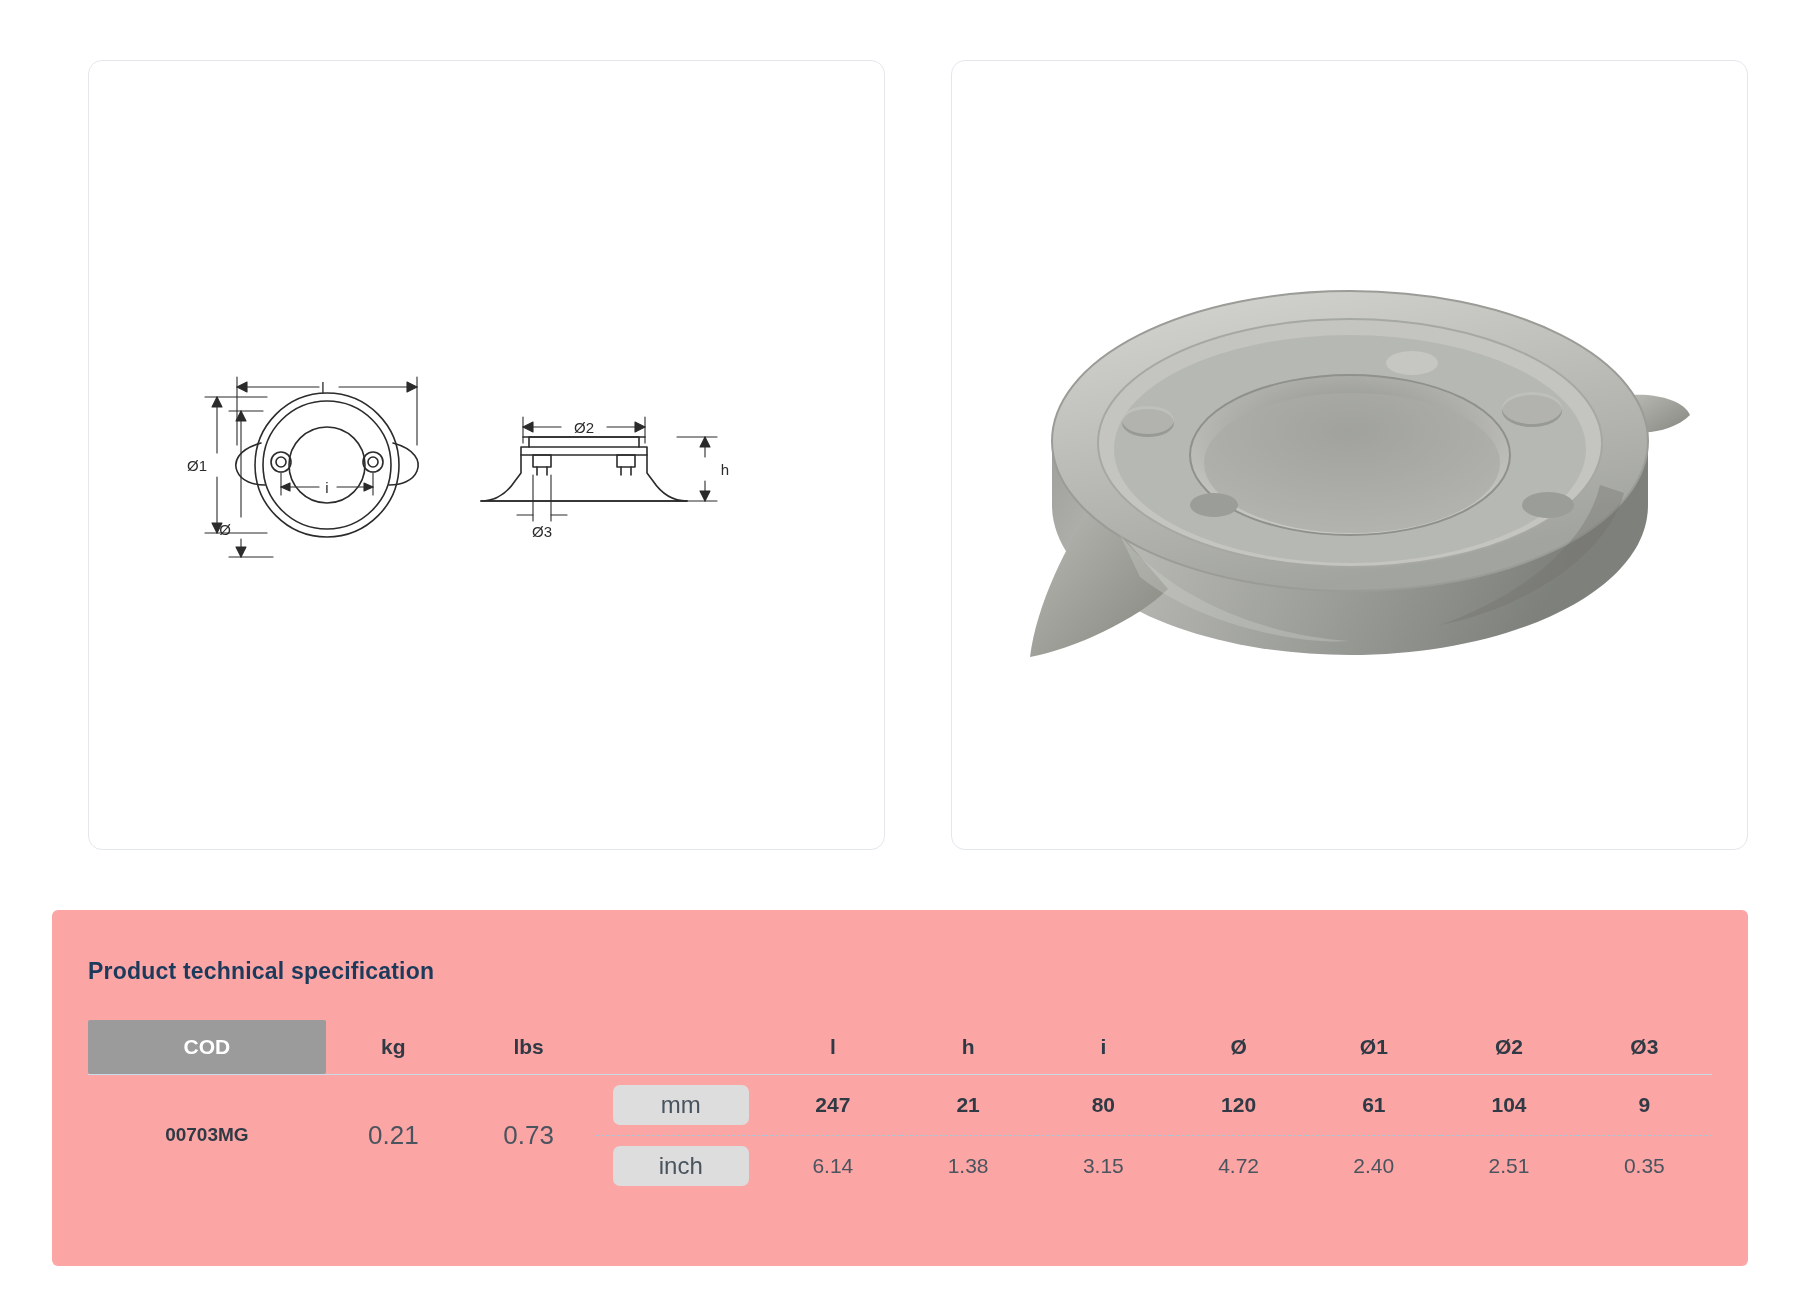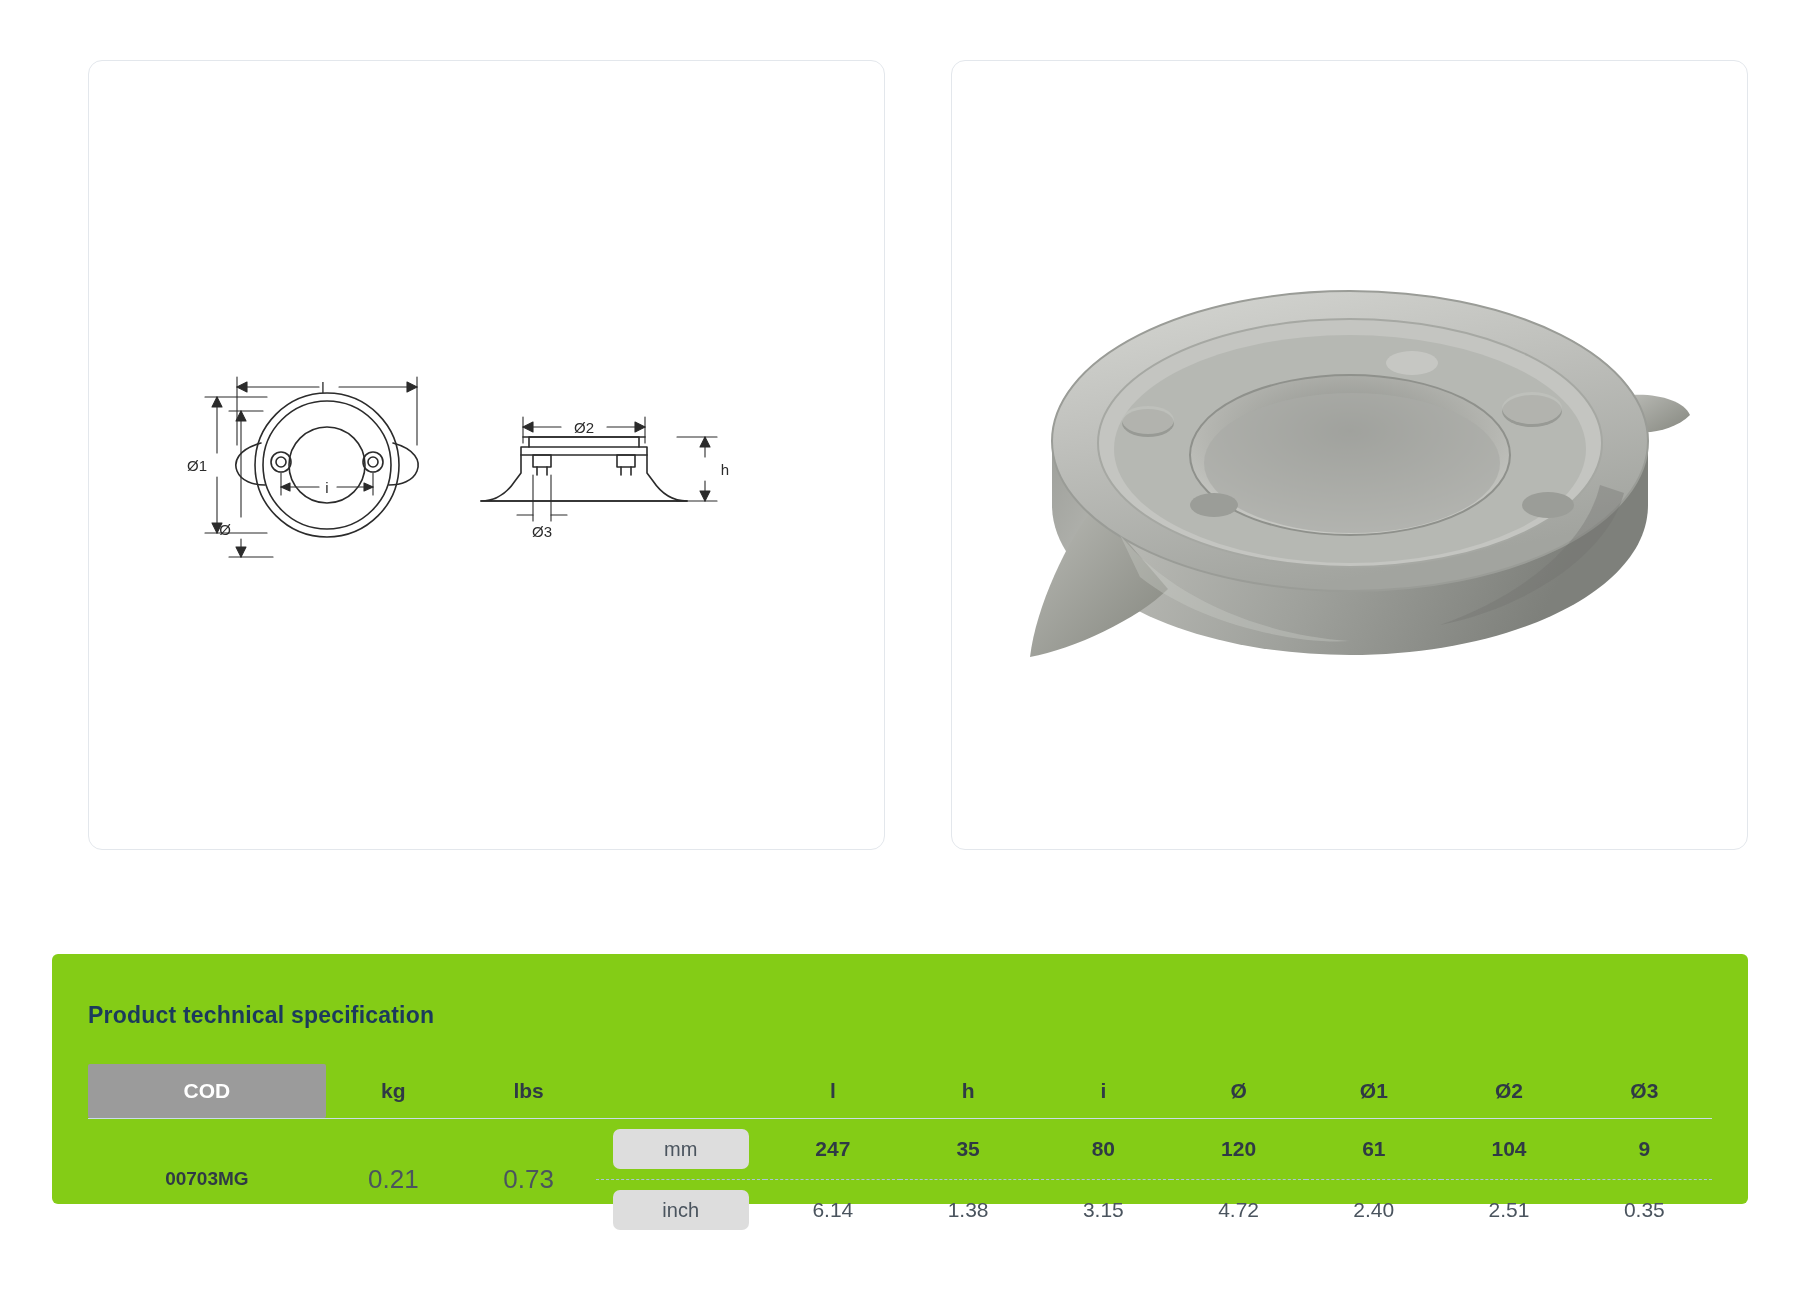--- a/index.html
+++ b/index.html
@@ -54,24 +54,23 @@
     align-items: center;
     justify-content: center;
   }
 
   
   .spec-panel {
     position: absolute;
     left: 52px;
     top: 910px;
     width: 1696px;
-    height: 250px;
-    background: #84cc16;
+    height: 356px;
+    background: #fca5a5;
     border-radius: 6px;
-    margin-top: 44px;
   }
   .spec-title {
     position: absolute;
     left: 36px;
     top: 48px;
     font-size: 23px;
     font-weight: bold;
     color: #1b3a5c;
     letter-spacing: 0.2px;
   }
@@ -105,21 +104,21 @@
     font-weight: bold;
     color: #2f3a45;
   }
   .plain-cell {
     font-size: 26px;
     color: #4a545e;
   }
   .unit-cell {
     background: #dddddd;
     color: #4a545e;
-    font-size: 20px;
+    font-size: 24px;
     width: 136px;
     height: 40px;
     line-height: 40px;
     border-radius: 7px;
   }
   .val-top {
     font-size: 21px;
     font-weight: bold;
     color: #2f3a45;
   }
@@ -345,21 +344,21 @@
       </thead>
       <tbody>
         <tr class="row-mm">
           <td rowspan="2" class="cod-cell">00703MG</td>
           <td rowspan="2" class="plain-cell">0.21</td>
           <td rowspan="2" class="plain-cell">0.73</td>
           <td class="dash-border">
             <span class="unit-cell unit-stack">mm</span>
           </td>
           <td class="val-top dash-border">247</td>
-          <td class="val-top dash-border">35</td>
+          <td class="val-top dash-border">21</td>
           <td class="val-top dash-border">80</td>
           <td class="val-top dash-border">120</td>
           <td class="val-top dash-border">61</td>
           <td class="val-top dash-border">104</td>
           <td class="val-top dash-border">9</td>
         </tr>
         <tr class="row-inch">
           <td>
             <span class="unit-cell unit-stack">inch</span>
           </td>

